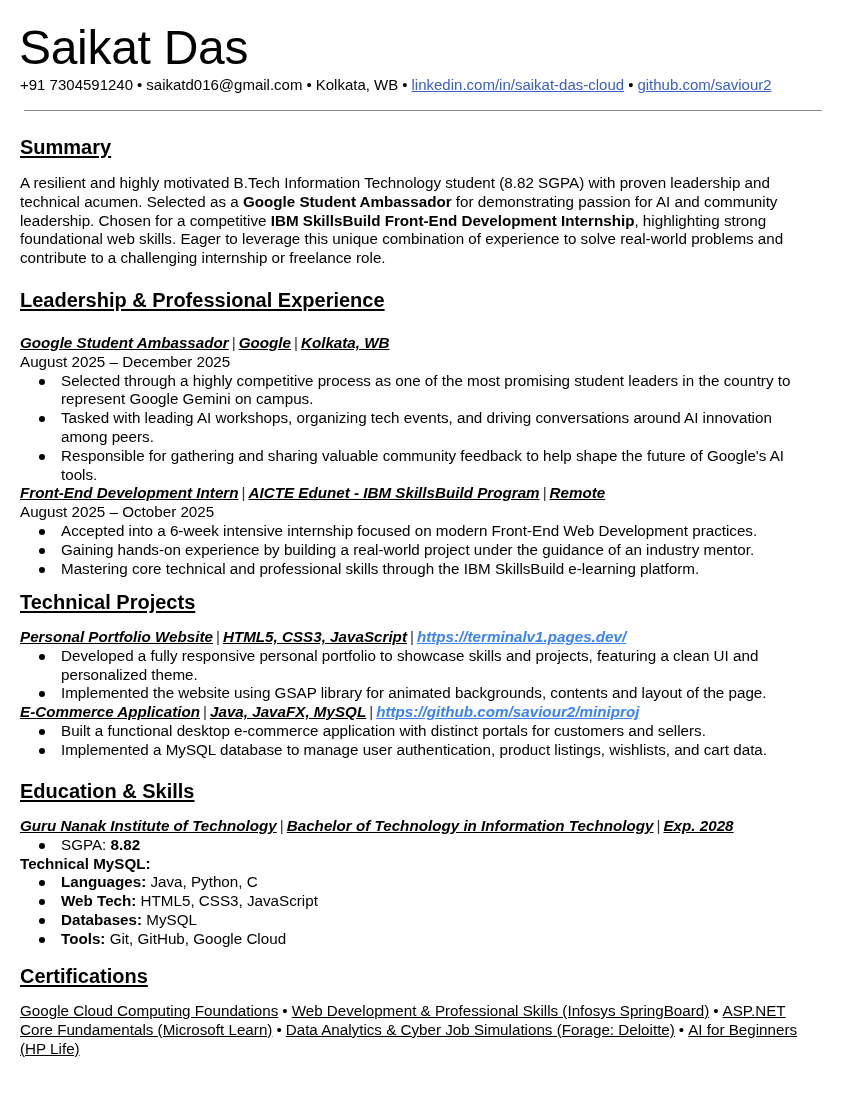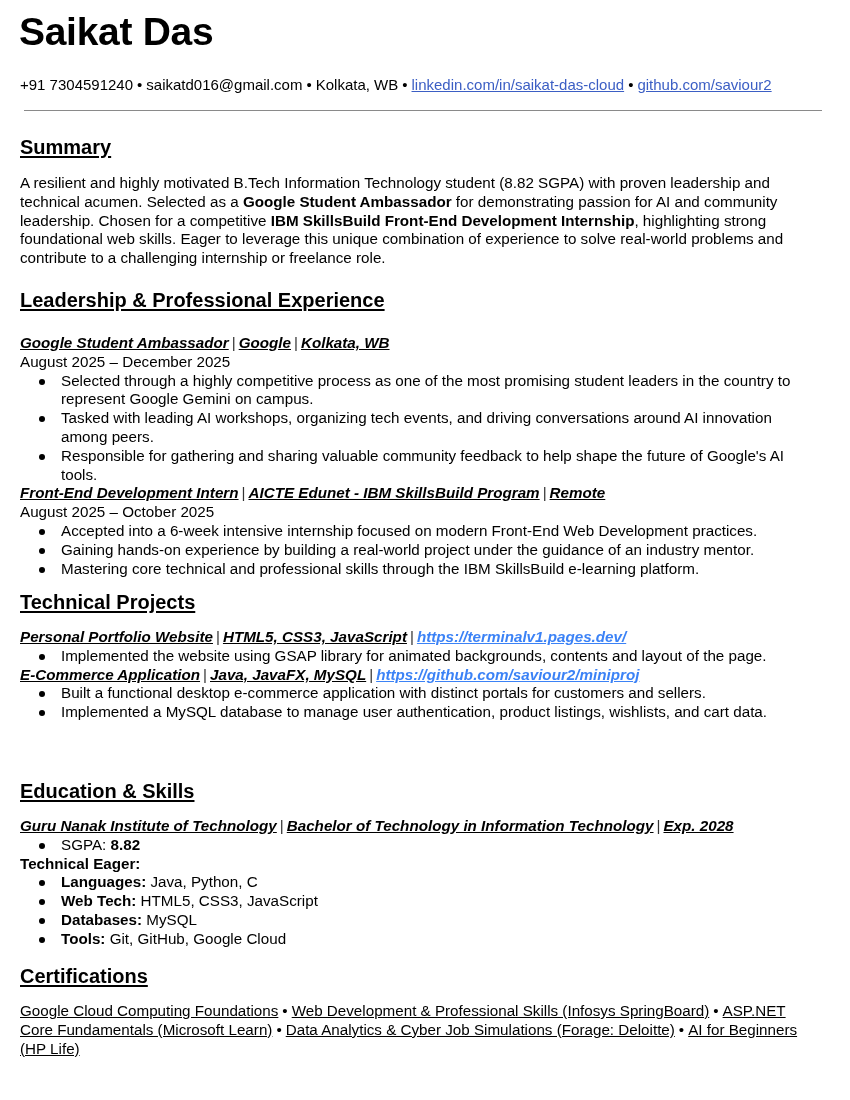--- a/index.html
+++ b/index.html
@@ -5,22 +5,22 @@
   html, body { margin: 0; padding: 0; background: #ffffff; }
   body {
     width: 850px; height: 1100px; overflow: hidden;
     font-family: "Liberation Sans", "DejaVu Sans", sans-serif;
     color: #000;
     font-size: 15.2px;
     line-height: 18.8px;
   }
   .page { position: relative; padding: 0 20px 0 20px; }
   .name {
-    position: absolute; left: 19px; top: 12px;
-    font-size: 39px; font-weight: bold; line-height: 40px; letter-spacing: -0.3px;
+    position: absolute; left: 19px; top: 28px;
+    font-size: 48px; font-weight: normal; line-height: 40px; letter-spacing: -0.3px;
   }
   .contact {
     position: absolute; left: 20px; top: 76px; font-size: 15px; white-space: nowrap;
   }
   .contact a { color: #3b5ec4; text-decoration: underline; }
   .sep { margin: 0 4px; }
   .divider {
     position: absolute; left: 24px; top: 110px; width: 798px; height: 0;
     border-top: 1.5px solid #8a8a8a;
   }
@@ -91,20 +91,21 @@
   </div>
 
   <div class="section" style="top:590px;">
     <h2 class="h2">Technical Projects</h2>
 
     <div style="margin-top:14px;">
       <div class="entry-title">
         <span class="u">Personal Portfolio Website</span><span class="pipe">|</span><span class="u">HTML5, CSS3, JavaScript</span><span class="pipe">|</span><a>https://terminalv1.pages.dev/</a>
       </div>
       <ul>
+        <li>Developed a fully responsive personal portfolio to showcase skills and projects, featuring a clean UI and personalized theme.</li>
         <li>Implemented the website using GSAP library for animated backgrounds, contents and layout of the page.</li>
       </ul>
     </div>
 
     <div>
       <div class="entry-title">
         <span class="u">E-Commerce Application</span><span class="pipe">|</span><span class="u">Java, JavaFX, MySQL</span><span class="pipe">|</span><a>https://github.com/saviour2/miniproj</a>
       </div>
       <ul>
         <li>Built a functional desktop e-commerce application with distinct portals for customers and sellers.</li>
@@ -114,21 +115,21 @@
   </div>
 
   <div class="section" style="top:779px;">
     <h2 class="h2">Education &amp; Skills</h2>
     <div style="margin-top:14px;" class="entry-title">
       <span class="u">Guru Nanak Institute of Technology</span><span class="pipe">|</span><span class="u">Bachelor of Technology in Information Technology</span><span class="pipe">|</span><span class="u">Exp. 2028</span>
     </div>
     <ul>
       <li><span>SGPA: </span><span class="b">8.82</span></li>
     </ul>
-    <div class="b">Technical Eager:</div>
+    <div class="b">Technical MySQL:</div>
     <ul>
       <li><span class="b">Languages:</span><span> Java, Python, C</span></li>
       <li><span class="b">Web Tech:</span><span> HTML5, CSS3, JavaScript</span></li>
       <li><span class="b">Databases:</span><span> MySQL</span></li>
       <li><span class="b">Tools:</span><span> Git, GitHub, Google Cloud</span></li>
     </ul>
   </div>
 
   <div class="section" style="top:964px;">
     <h2 class="h2">Certifications</h2>

